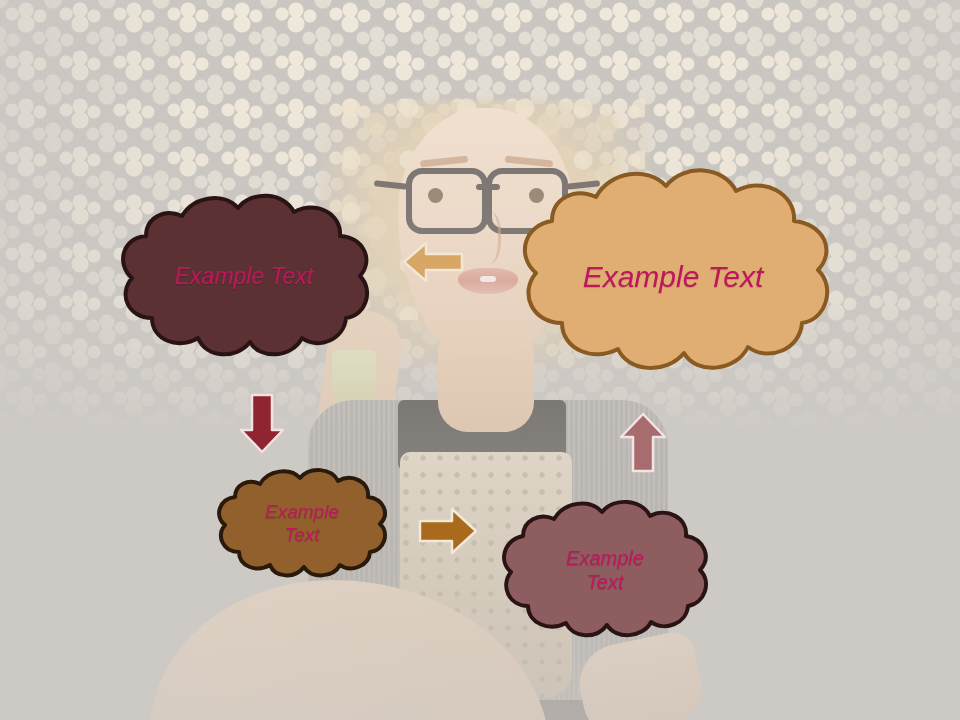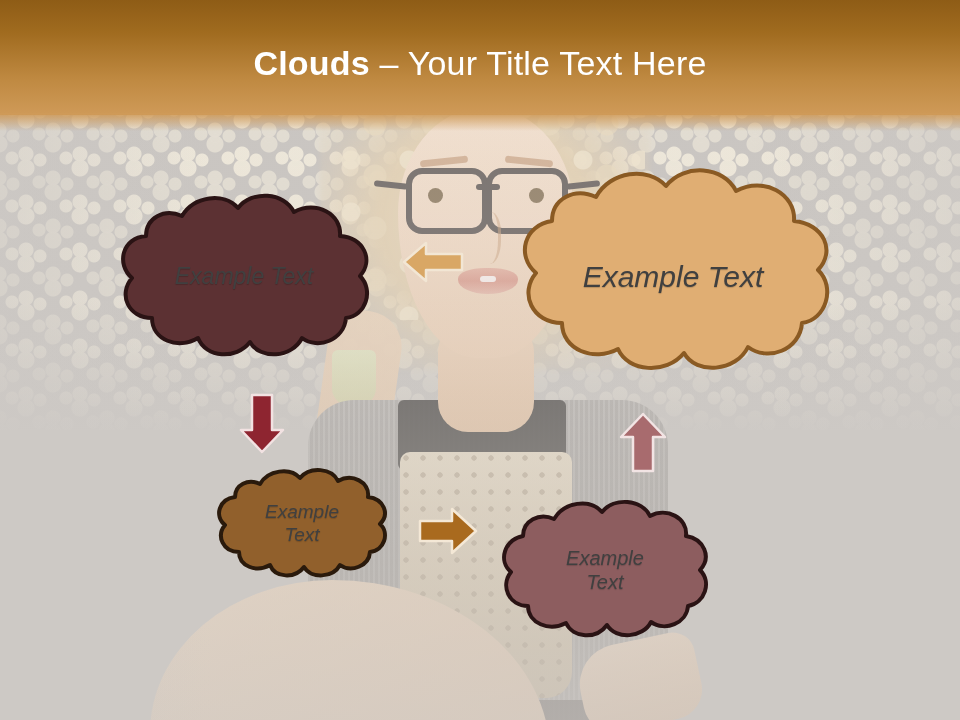--- a/index.html
+++ b/index.html
@@ -203,21 +203,21 @@
   }
   #title-text .bold { font-weight: bold; }
 
   
   .cloud { position: absolute; z-index: 20; }
   .cloud svg { display: block; overflow: visible; }
   .cloud-label {
     position: absolute; left: 0; right: 0; top: 50%;
     transform: translateY(-50%);
     text-align: center;
-    color: #404040;
+    color: #be185d;
     font-style: italic;
     line-height: 1.22;
     padding: 0 14%;
     box-sizing: border-box;
     text-shadow: 0 1px 1px rgba(0,0,0,0.18);
   }
 
   #cloud-maroon      { left: 112px; top: 190px;  width: 264px; height: 172px; }
   #cloud-maroon .cloud-label { font-size: 23px; }
 
@@ -282,25 +282,20 @@
       <div class="nose"></div>
       <div class="lips"></div>
       <div class="lip-gloss"></div>
     </div>
 
     <div class="photo-wash"></div>
     <div class="photo-vignette-l"></div>
     <div class="photo-vignette-r"></div>
   </div>
 
-  <div id="title-bar">
-    <div id="title-text">
-      <span class="bold">Clouds</span><span> – </span><span>Your Title Text Here</span>
-    </div>
-  </div>
 
   <div class="cloud" id="cloud-maroon">
     <svg viewBox="0 0 264 172" width="264" height="172" preserveAspectRatio="none">
       <path d="M70 26 C82 6 112 2 126 18 C140 0 172 2 182 22 C204 10 230 24 228 46
                C252 48 262 70 248 86 C262 100 254 126 234 128 C232 150 206 160 190 148
                C180 168 148 170 138 152 C124 170 94 168 86 148 C66 160 40 150 40 128
                C16 128 6 104 20 88 C4 74 10 48 34 46 C34 28 52 18 70 26 Z" fill="#5c3133" stroke="#2a1314" stroke-width="4" stroke-linejoin="round"></path>
     </svg>
     <div class="cloud-label">Example Text</div>
   </div>

